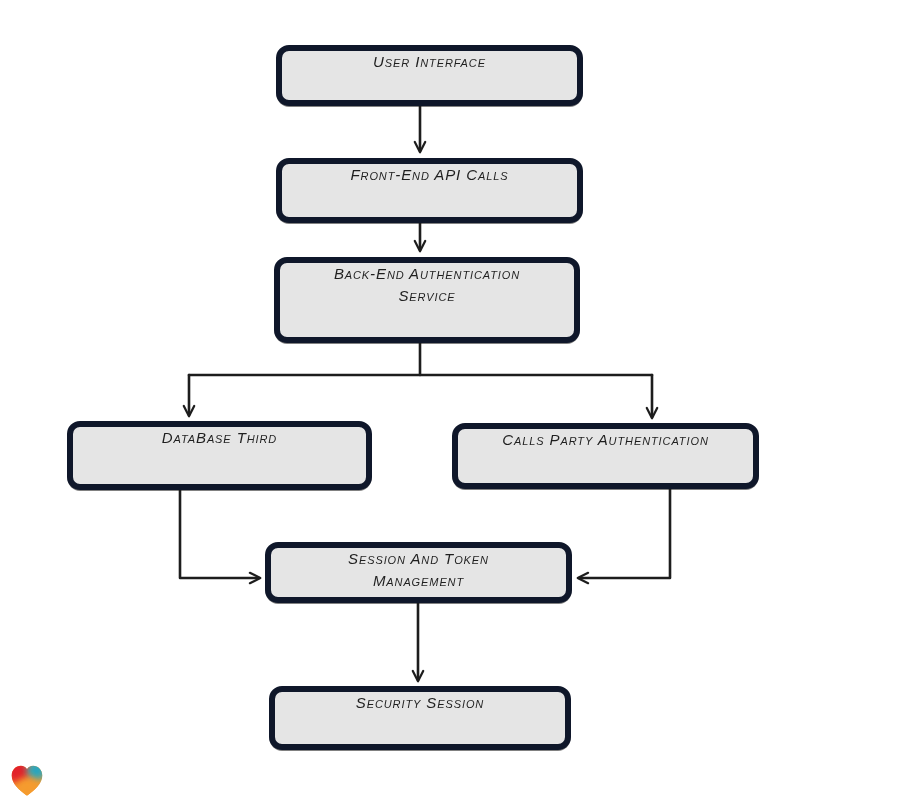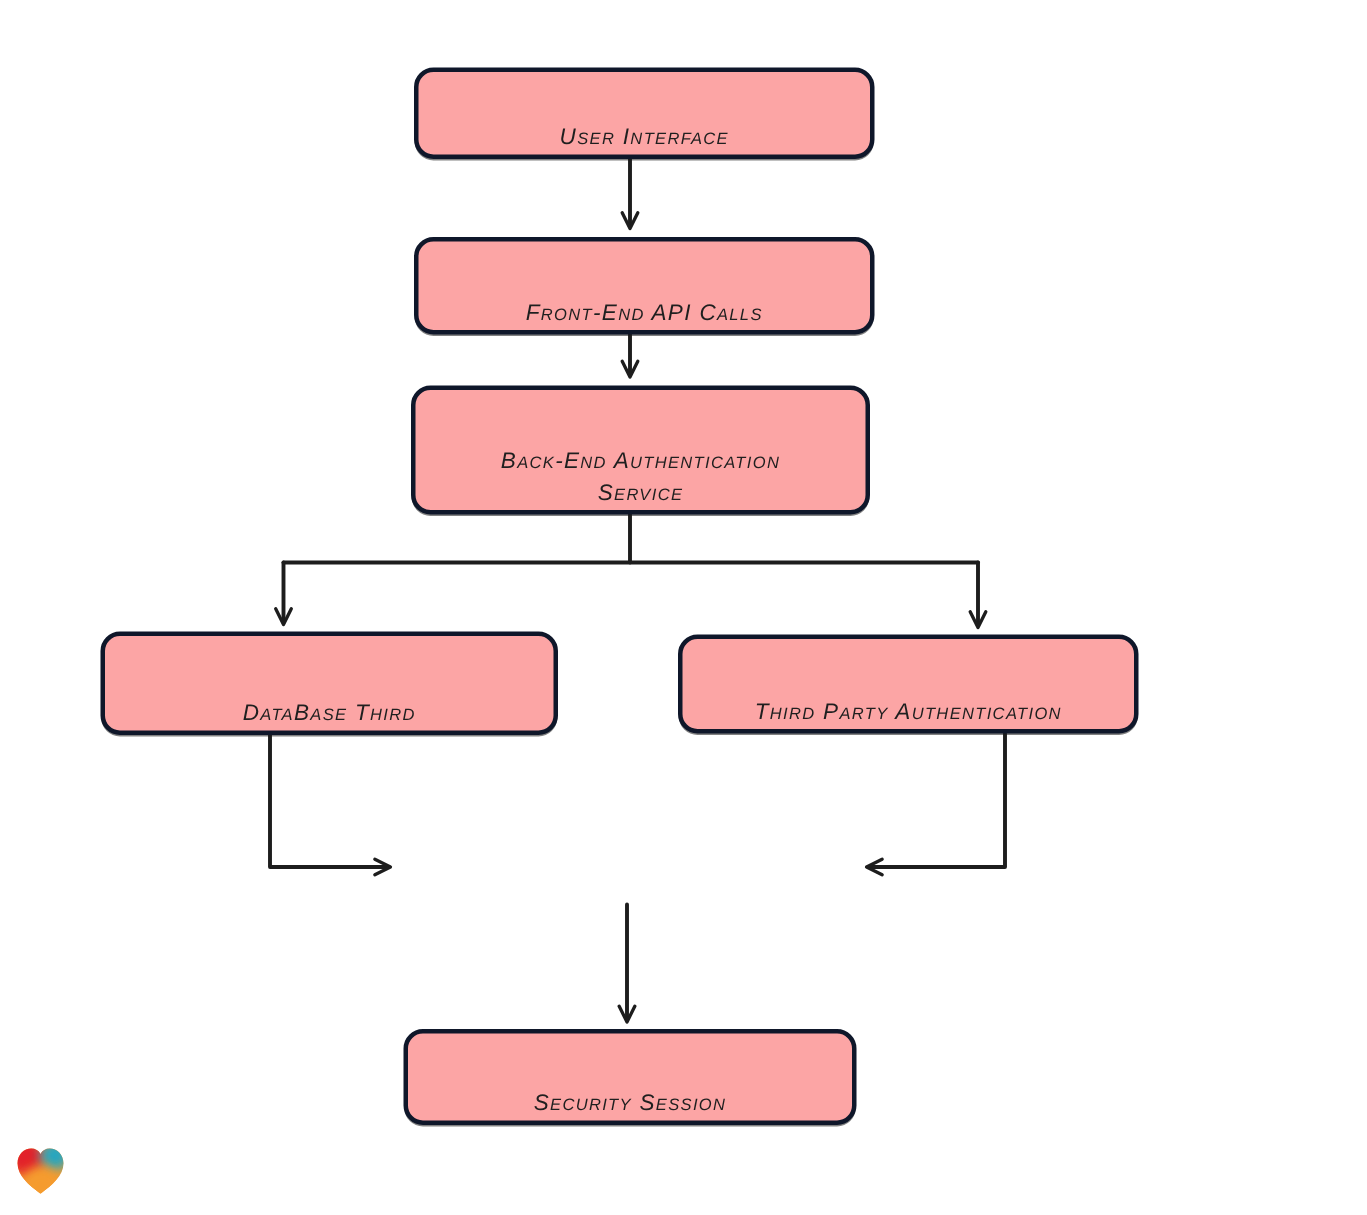--- a/index.html
+++ b/index.html
@@ -3,23 +3,23 @@
 <meta charset="utf-8">
 <title>Diagram</title>
 <style>
   html,body{margin:0;padding:0;background:#ffffff;}
   .canvas{
     position:relative;width:911px;height:810px;background:#ffffff;
     overflow:hidden;font-family:"Liberation Sans",sans-serif;
   }
   .edges-layer{position:absolute;left:0;top:0;width:911px;height:810px;pointer-events:none;}
   .node{
-    position:absolute;box-sizing:border-box;background:#fca5a5;
-    border:3px solid #0f172a;border-radius:13px;
-    display:flex;align-items:flex-end;justify-content:center;text-align:center;
+    position:absolute;box-sizing:border-box;background:#e5e5e5;
+    border:6px solid #0f172a;border-radius:13px;
+    display:flex;align-items:flex-start;justify-content:center;text-align:center;
     box-shadow:0 1.5px 0 -0.5px rgba(25,25,25,0.55);
   }
   .node-label{
     font-size:15px;font-style:italic;font-variant:small-caps;font-weight:400;
     letter-spacing:0.9px;color:#1f1f1f;line-height:1.45;white-space:pre-line;
     padding:0 12px;
   }
   .logo{position:absolute;left:8px;top:762px;width:38px;height:38px;cursor:pointer;}
 </style>
 </head>
@@ -57,23 +57,27 @@
 
   <div class="node" style="left:276px;top:158px;width:307px;height:65px">
     <span class="node-label">Front-End API Calls</span>
   </div>
 
   <div class="node" style="left:67px;top:421px;width:305px;height:69px">
     <span class="node-label">DataBase Third</span>
   </div>
 
   <div class="node" style="left:452px;top:423px;width:307px;height:66px">
-    <span class="node-label">Third Party Authentication</span>
+    <span class="node-label">Calls Party Authentication</span>
   </div>
 
+  <div class="node" style="left:265px;top:542px;width:307px;height:61px">
+    <span class="node-label">Session And Token
+Management</span>
+  </div>
 
   <div class="node" style="left:269px;top:686px;width:302px;height:64px">
     <span class="node-label">Security Session</span>
   </div>
 
   <svg class="logo" viewBox="0 0 36 36">
     <defs>
       <clipPath id="heartClip">
         <path d="M18 32 C10.5 26.5 3.5 20.5 3.5 12.8 C3.5 7.3 7.6 3.5 12.2 3.5
                  C14.6 3.5 16.9 4.7 18 6.9 C19.1 4.7 21.4 3.5 23.8 3.5

